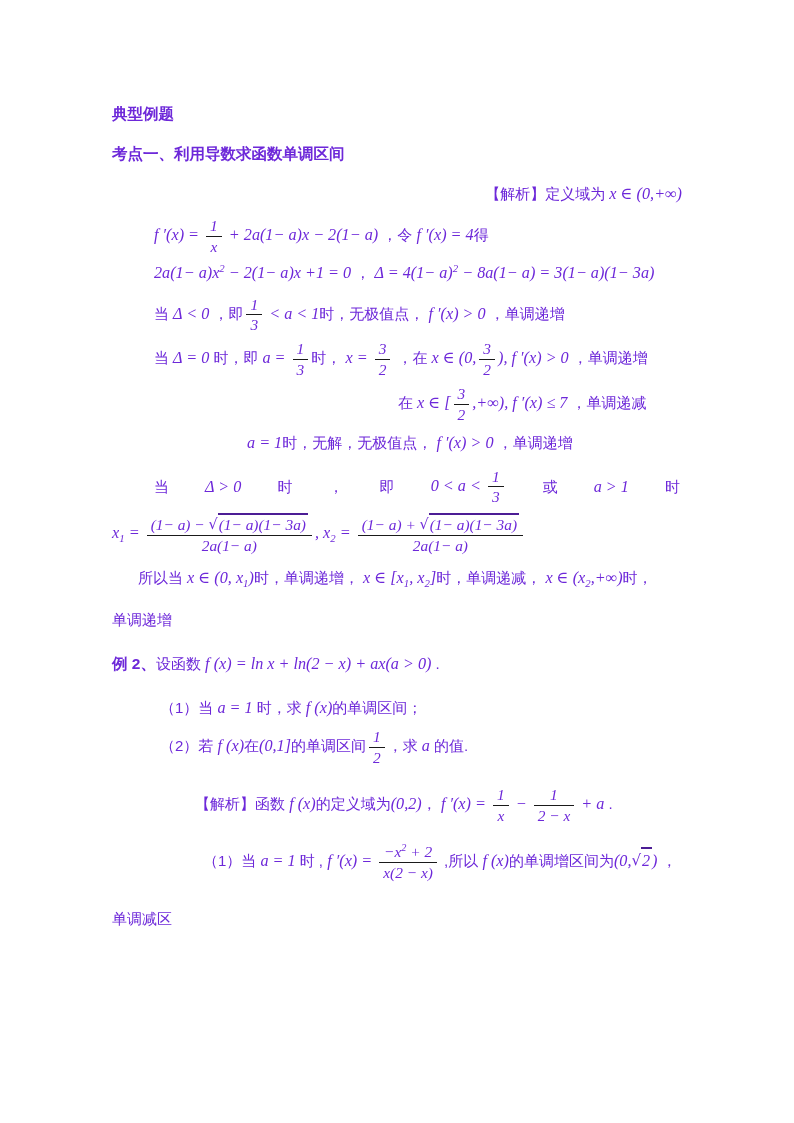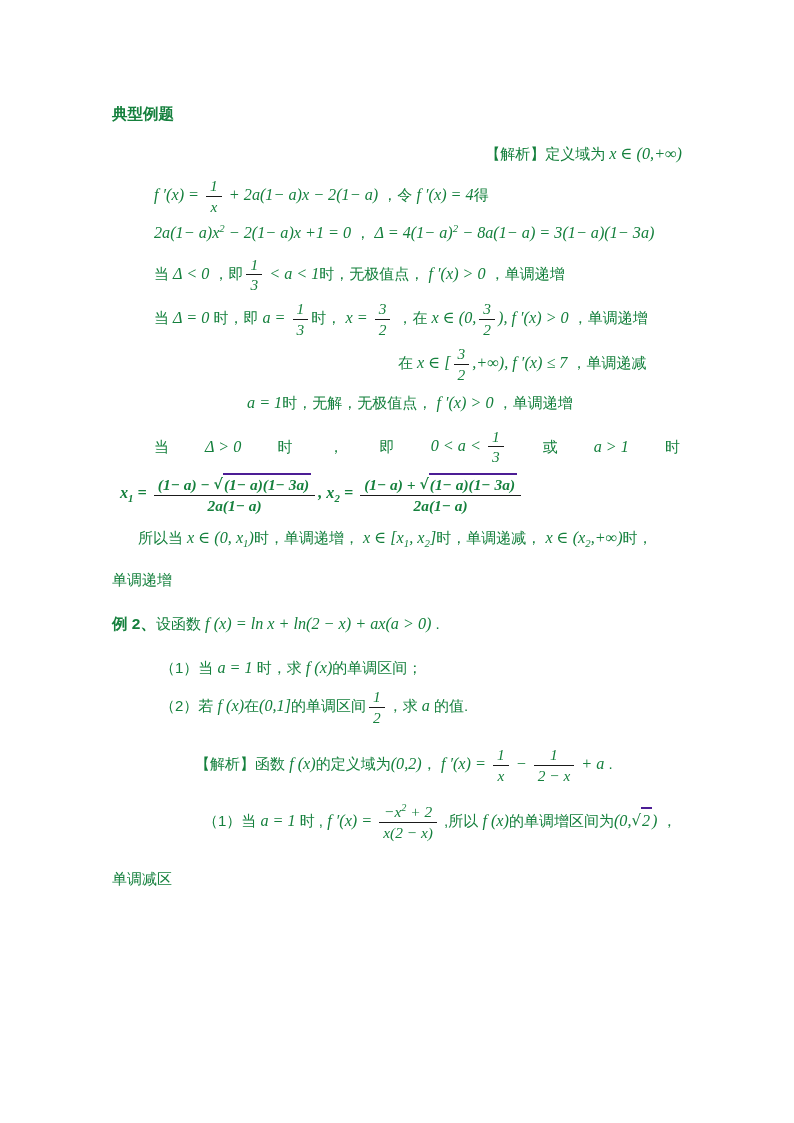--- a/index.html
+++ b/index.html
@@ -3,21 +3,21 @@
 <meta charset="utf-8">
 <style>
   html, body { margin:0; padding:0; background:#ffffff; }
   .page {
     position: relative;
     width: 794px;
     min-height: 1123px;
     background: #ffffff;
     box-sizing: border-box;
     padding: 102px 112px 60px 112px;
-    color: #15803d;
+    color: #6d28d9;
     font-family: "Liberation Sans", "DejaVu Sans", sans-serif;
     font-size: 15px;
   }
   .ln { line-height: 24px; margin: 0; white-space: nowrap; }
   .tx  { font-family: "Liberation Sans", "DejaVu Sans", sans-serif; }
   .txb { font-family: "Liberation Sans", "DejaVu Sans", sans-serif; font-weight: 700; font-size: 15.5px; }
   .m   { font-family: "Liberation Serif", "DejaVu Serif", serif; font-style: italic; font-size: 1.08em; }
   sup.msup, sub.msub {
     font-family: "Liberation Serif", "DejaVu Serif", serif;
     font-style: italic; font-size: 0.72em; line-height: 0;
@@ -30,41 +30,42 @@
   .fnum { display: block; border-bottom: 1px solid #1a1a1a; padding: 0 4px; }
   .fden { display: block; padding: 0 4px; }
   .sqrt { display: inline-block; white-space: nowrap; }
   .rad  { display: inline-block; font-style: normal; font-family: "DejaVu Serif", serif; transform: translateY(-1px); }
   .sqc  { display: inline-block; border-top: 2px solid #4c1d95; padding: 0 2px 0 1px; }
   .grp  { display: inline-block; }
 
   
   .ind-sol1 { margin-left: 19px; text-align: right; }
   .ind-a    { margin-left: 42px; }
-  .ind-x1   { margin-left: 8px; font-weight: bold; }
+  .ind-x1   { margin-left: 0; }
   .ind-ctr  { margin-left: 135px; }
   .ind-rt   { margin-left: 286px; }
   .ind-so   { margin-left: 26px; }
   .ind-num  { margin-left: 48px; }
   .ind-sol2 { margin-left: 83px; }
   .ind-p1   { margin-left: 91px; }
   .justify  { display: flex; justify-content: space-between; align-items: center; margin-left: 42px; margin-right: 2px; }
 
   
   .mb4{margin-bottom:4px}.mb6{margin-bottom:6px}.mb10{margin-bottom:10px}
   .mb12{margin-bottom:12px}.mb14{margin-bottom:7px}.mb16{margin-bottom:16px}
   .mb18{margin-bottom:18px}.mb20{margin-bottom:20px}.mb24{margin-bottom:24px}
   .mb30{margin-bottom:30px}
 </style>
 </head>
 <body>
 
 <div class="page">
   <div>
       <div class="ln mb16"><span class="txb">典型例题</span></div>
+      <div class="ln mb16"><span class="txb">考点一、利用导数求函数单调区间</span></div>
       <div class="ln ind-sol1 mb10"><span class="tx">【解析】定义域为</span><span class="m"> x ∈ (0,+∞)</span></div>
       <div class="ln ind-a mb4"><span class="m">f ′(x) = </span><span class="frac"><span class="fnum"><span class="m">1</span></span><span class="fden"><span class="m">x</span></span></span><span class="m"> + 2a(1− a)x − 2(1− a)</span><span class="tx"> ，令 </span><span class="m">f ′(x) = 4</span><span class="tx">得</span></div>
       <div class="ln ind-a mb10"><span class="m">2a(1− a)x</span><sup class="msup">2</sup><span class="m"> − 2(1− a)x +1 = 0</span><span class="tx"> ， </span><span class="m">Δ = 4(1− a)</span><sup class="msup">2</sup><span class="m"> − 8a(1− a) = 3(1− a)(1− 3a)</span></div>
       <div class="ln ind-a mb4"><span class="tx">当</span><span class="m"> Δ &lt; 0 </span><span class="tx">，即</span><span class="frac"><span class="fnum"><span class="m">1</span></span><span class="fden"><span class="m">3</span></span></span><span class="m"> &lt; a &lt; 1</span><span class="tx">时，无极值点， </span><span class="m">f ′(x) &gt; 0</span><span class="tx"> ，单调递增</span></div>
       <div class="ln ind-a mb4"><span class="tx">当</span><span class="m"> Δ = 0 </span><span class="tx">时，即</span><span class="m"> a = </span><span class="frac"><span class="fnum"><span class="m">1</span></span><span class="fden"><span class="m">3</span></span></span><span class="tx">时， </span><span class="m">x = </span><span class="frac"><span class="fnum"><span class="m">3</span></span><span class="fden"><span class="m">2</span></span></span><span class="tx"> ，在</span><span class="m"> x ∈ (0,</span><span class="frac"><span class="fnum"><span class="m">3</span></span><span class="fden"><span class="m">2</span></span></span><span class="m">), f ′(x) &gt; 0 </span><span class="tx">，单调递增</span></div>
       <div class="ln ind-rt mb6"><span class="tx">在</span><span class="m"> x ∈ [</span><span class="frac"><span class="fnum"><span class="m">3</span></span><span class="fden"><span class="m">2</span></span></span><span class="m">,+∞), f ′(x) ≤ 7 </span><span class="tx">，单调递减</span></div>
       <div class="ln ind-ctr mb12"><span class="m">a = 1</span><span class="tx">时，无解，无极值点， </span><span class="m">f ′(x) &gt; 0</span><span class="tx"> ，单调递增</span></div>
       <div class="ln justify mb6">
         <span class="grp"><span class="tx">当</span></span>
         <span class="grp"><span class="m">Δ &gt; 0</span></span>

